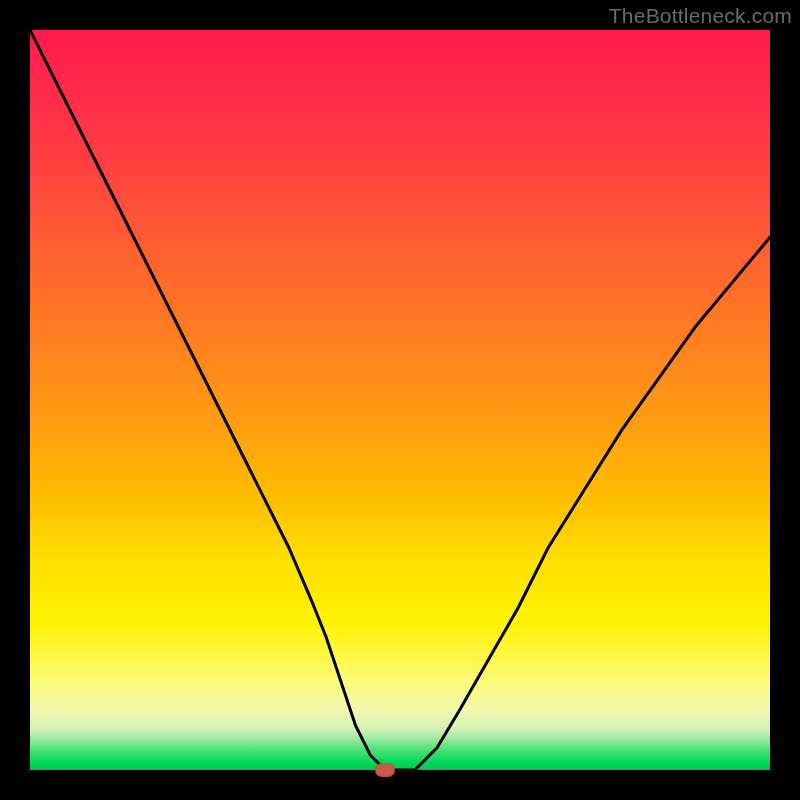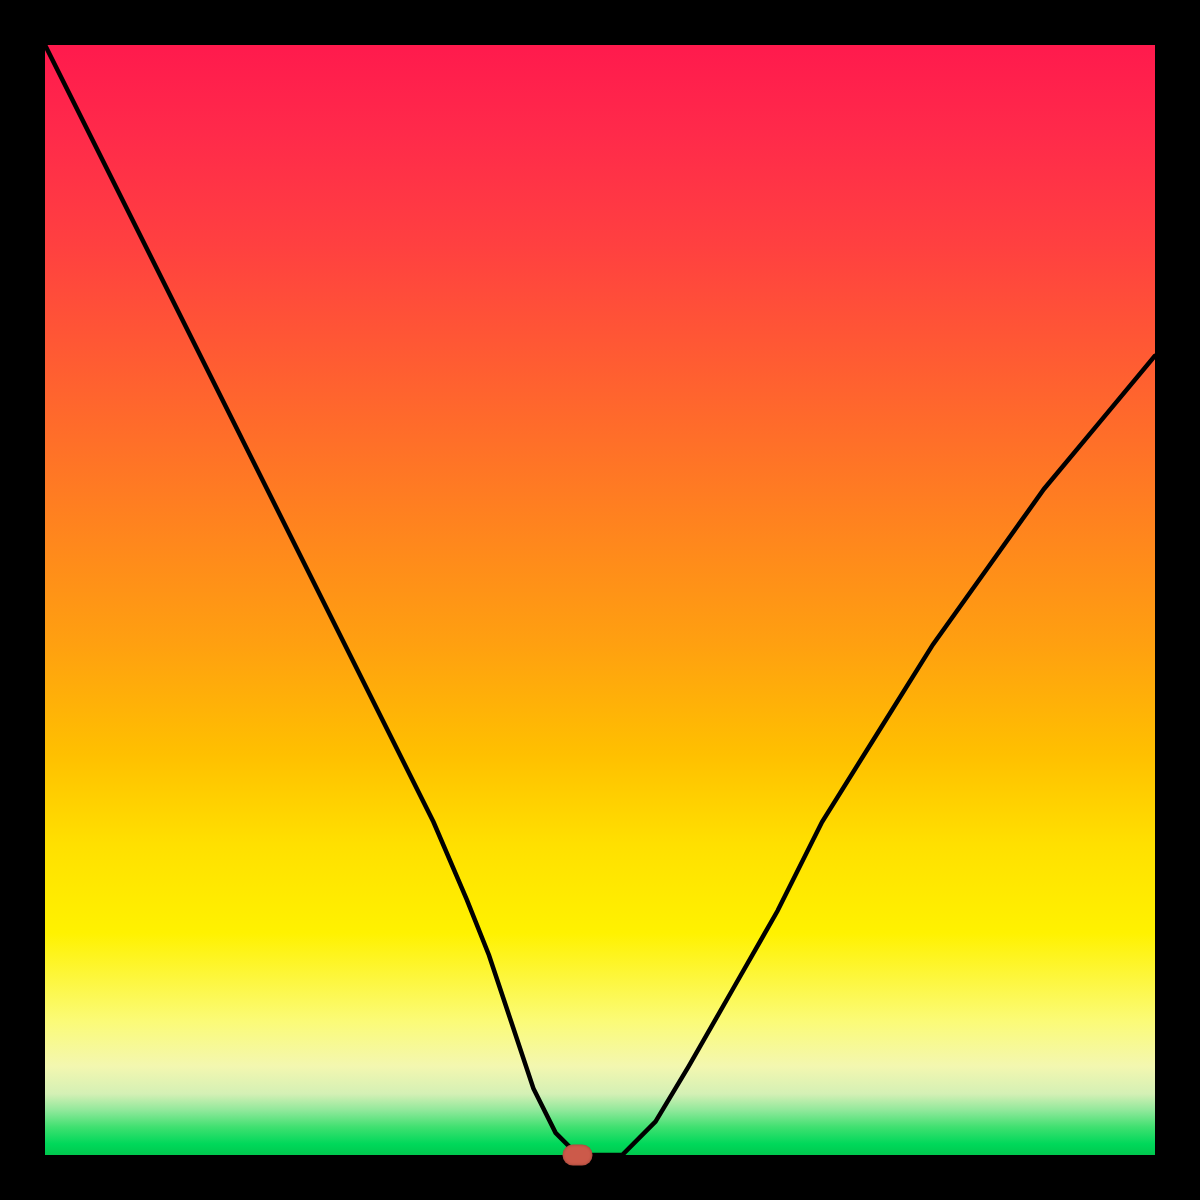--- a/index.html
+++ b/index.html
@@ -75,13 +75,14 @@
 
 <div class="frame">
   <div class="plot-area"></div>
 
   <svg class="curve-svg" viewBox="0 0 740 740" preserveAspectRatio="none">
     <path fill="none" stroke="#000" stroke-width="3" stroke-linecap="round" d="M0.0 0.0 L37.0 74.0 L74.0 148.0 L111.0 222.0 L148.0 296.0 L185.0 370.0 L222.0 444.0 L259.0 518.0 L281.2 569.8 L296.0 606.8 L310.8 651.2 L325.6 695.6 L340.4 725.2 L355.2 740.0 L384.8 740.0 L407.0 717.8 L429.2 680.8 L458.8 629.0 L488.4 577.2 L518.0 518.0 L555.0 458.8 L592.0 399.6 L629.0 347.8 L666.0 296.0 L703.0 251.6 L740.0 207.2"></path>
   </svg>
 
   <div class="marker" style="left: 375.2px; top: 763px; background: rgb(204, 90, 74);"></div>
 
+  <div class="watermark">TheBottleneck.com</div>
 </div>
 
 </body></html>

